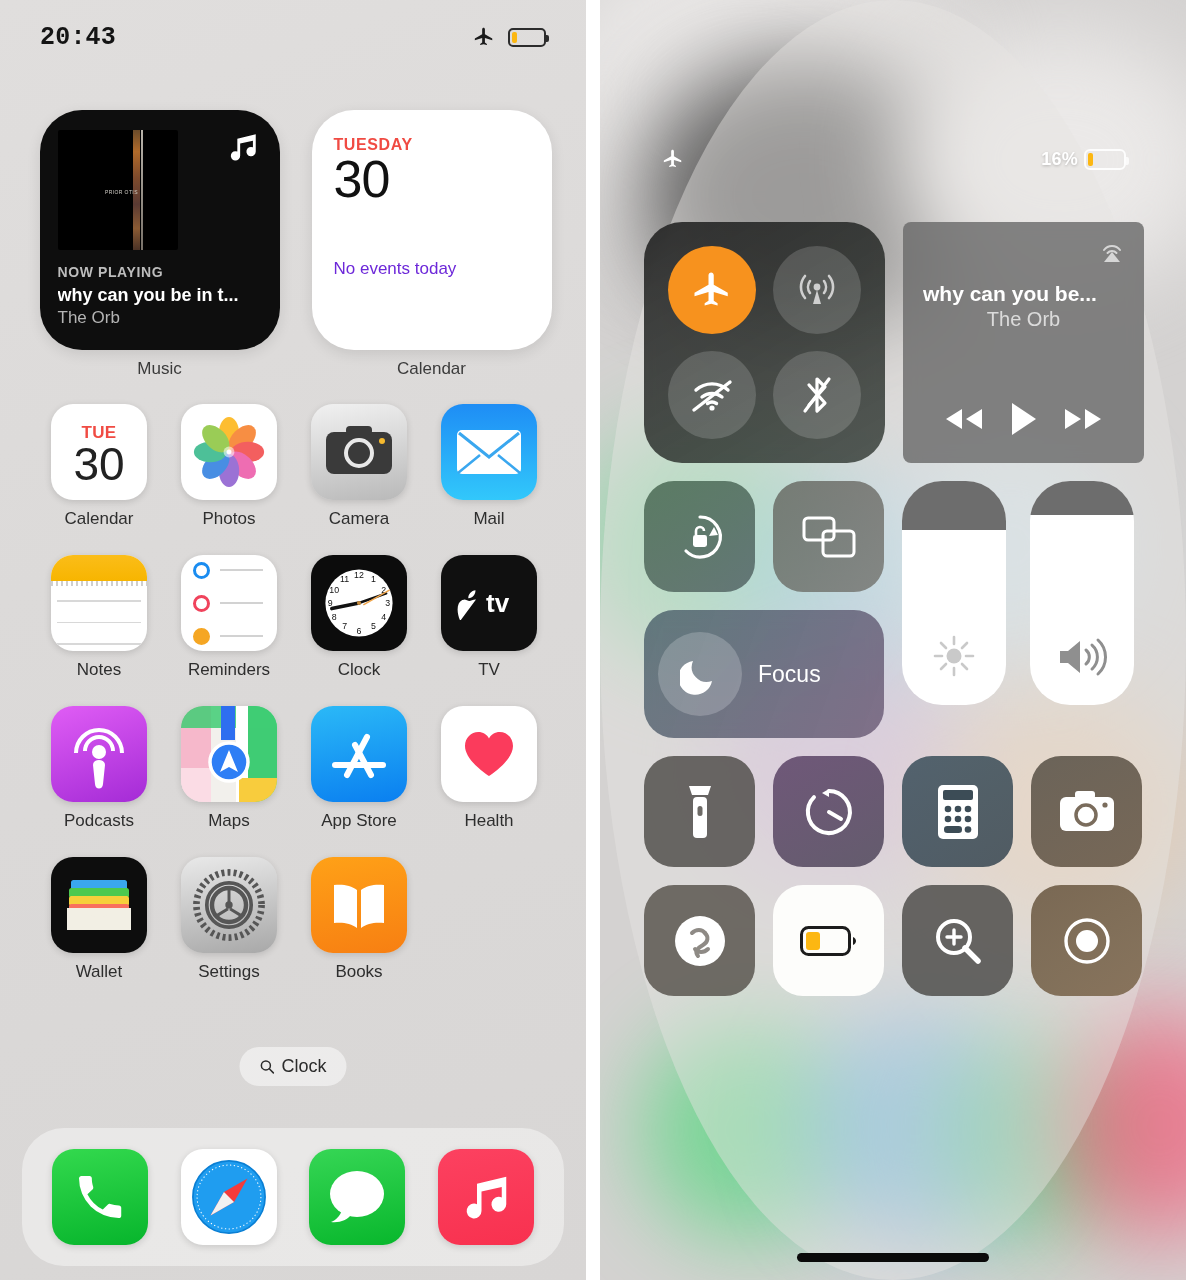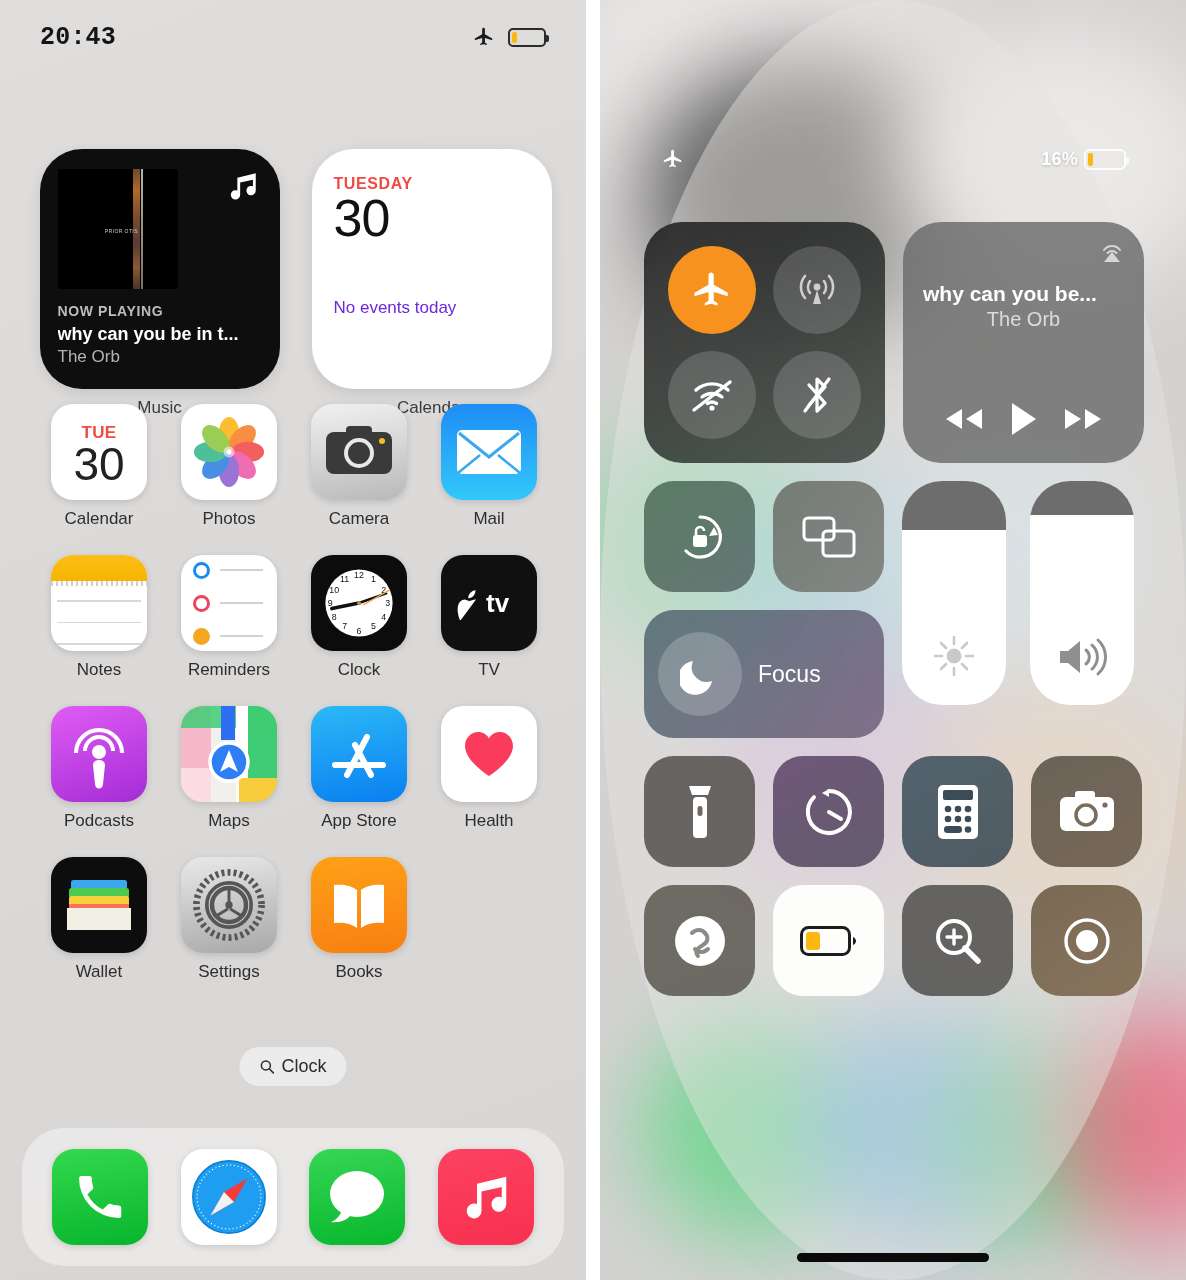--- a/index.html
+++ b/index.html
@@ -34,21 +34,21 @@
     content:""; position:absolute; right:-5px; top:5px; width:3px; height:7px;
     background:#2c2c2c; border-radius:0 2px 2px 0;
   }
   .battery .lvl { height: 100%; background: #fcb712; border-radius: 2px; }
 
   
   .widget-row {
     position: absolute; top: 110px; left: 40px;
     display: flex; gap: 33px;
   }
-  .widget-wrap { width: 239px; display: flex; flex-direction: column; align-items: center; margin-top: 39px; }
+  .widget-wrap { width: 239px; display: flex; flex-direction: column; align-items: center; }
   .widget {
     width: 240px; height: 240px; border-radius: 42px; overflow: hidden;
     box-shadow: 0 4px 14px rgba(0,0,0,.10);
   }
   .widget-label { margin-top: 9px; font-size: 17px; color: #3b3b3b; }
 
   .w-music { background: #0e0e0e; padding: 20px 18px; position: relative; }
   .album-art {
     width: 120px; height: 120px; background: #000;
     position: relative; overflow: hidden; border-radius: 2px;
@@ -171,21 +171,21 @@
     background: linear-gradient(150deg, rgba(32,32,32,.88), rgba(48,56,50,.80));
     display:grid; grid-template-columns: 1fr 1fr; grid-template-rows: 1fr 1fr;
     place-items:center; padding: 16px;
   }
   .circ-btn { width: 88px; height: 88px; border-radius:50%; display:flex;align-items:center;justify-content:center;
               background: rgba(255,255,255,.16); }
   .circ-btn.on { background: #f7921e; }
   .mod-media {
     width: 241px; height: 241px;
     background: rgba(104,104,104,.80);
-    padding: 26px 20px 20px 20px; display:flex; flex-direction:column;
+    padding: 26px 20px 20px 20px; display:flex; flex-direction:column;border-radius:8px;
   }
   .media-title { font-size: 21px; font-weight: 700; color:#fff; white-space: nowrap; overflow:hidden; margin-top: 34px;}
   .media-artist { font-size: 20px; color: rgba(255,255,255,.72); text-align:center; margin-top: 2px;}
   .media-ctrls { margin-top: auto; display:flex; align-items:center; justify-content: space-around; padding: 0 8px 6px 8px;}
   .airplay { position:absolute; top: 16px; right: 18px; }
 
   .cc-left-col { display:flex; flex-direction:column; gap: 18px; }
   .sub-row { display:flex; gap: 18px; }
   .tile {
     width: 111px; height: 111px; border-radius: 30px;

